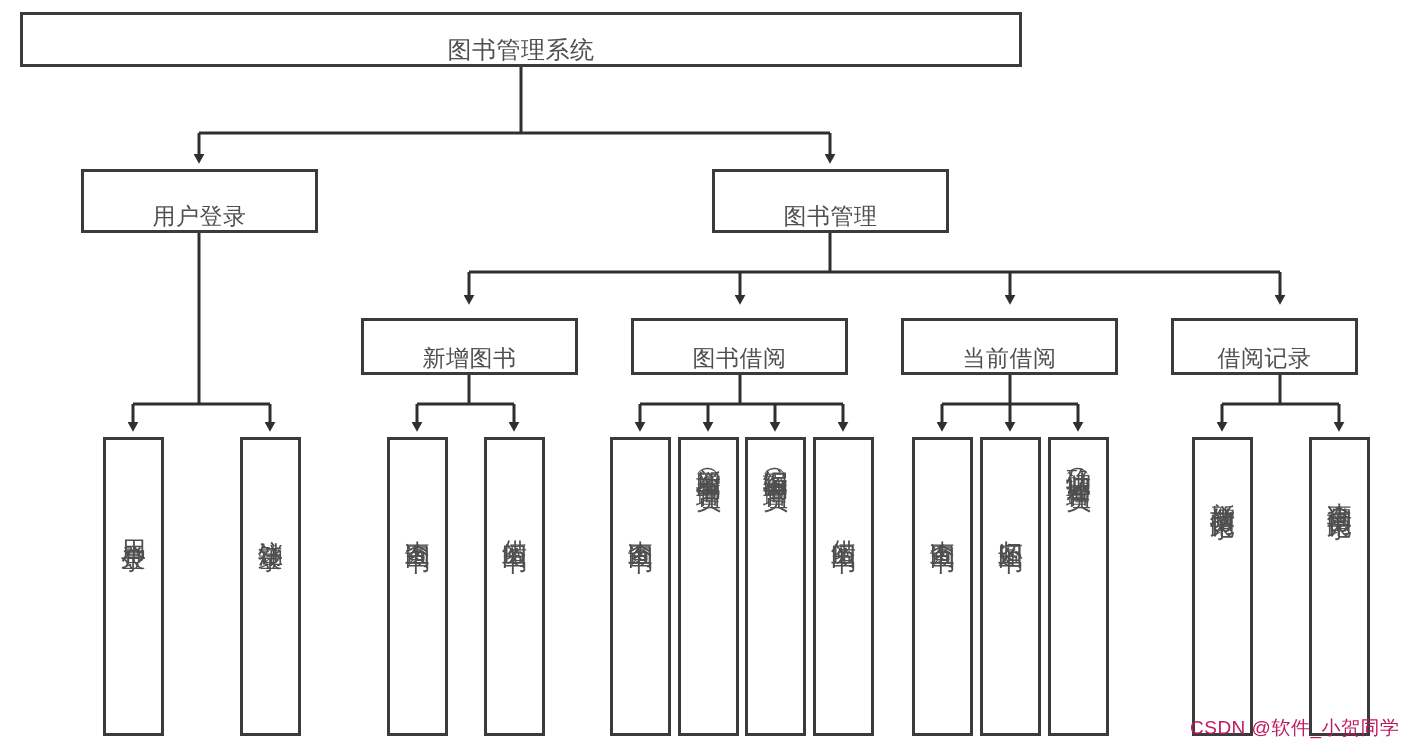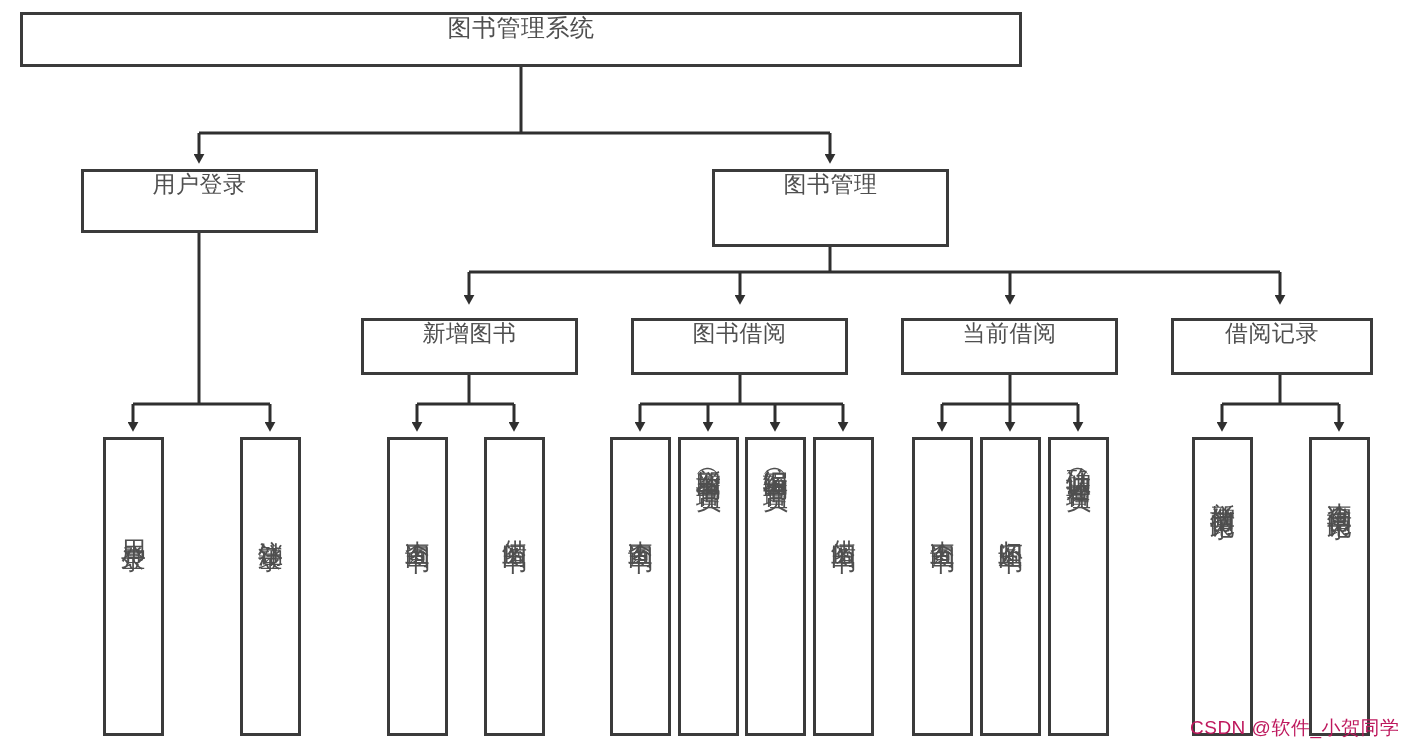--- a/index.html
+++ b/index.html
@@ -27,21 +27,21 @@
     width: 1405px;
     height: 747px;
     pointer-events: none;
   }
   .node {
     position: absolute;
     box-sizing: border-box;
     background: #ffffff;
     border: 3px solid #3b3b3b;
     display: flex;
-    align-items: flex-start;
+    align-items: flex-end;
     justify-content: center;
     color: #4a4a4a;
     z-index: 2;
   }
   .node .label {
     display: block;
     text-align: center;
     line-height: 1.12;
     color: #4f4f4f;
     letter-spacing: 0.5px;
@@ -138,37 +138,37 @@
   </svg>
 
   <div class="node h root" style="left:20px; top:12px; width:1002px; height:55px;">
     <span class="label">图书管理系统</span>
   </div>
 
   <div class="node h" style="left:81px; top:169px; width:237px; height:64px;">
     <span class="label">用户登录</span>
   </div>
 
-  <div class="node h" style="left:712px; top:169px; width:237px; height:78px;">
+  <div class="node h" style="left:712px; top:169px; width:237px; height:64px;">
     <span class="label">图书管理</span>
   </div>
 
   <div class="node h" style="left:361px; top:318px; width:217px; height:57px;">
     <span class="label">新增图书</span>
   </div>
 
   <div class="node h" style="left:631px; top:318px; width:217px; height:57px;">
     <span class="label">图书借阅</span>
   </div>
 
   <div class="node h" style="left:901px; top:318px; width:217px; height:57px;">
     <span class="label">当前借阅</span>
   </div>
 
-  <div class="node h" style="left:1171px; top:318px; width:202px; height:57px;">
+  <div class="node h" style="left:1171px; top:318px; width:187px; height:57px;">
     <span class="label">借阅记录</span>
   </div>
 
   <div class="node v" style="left:103px; top:437px; width:61px; height:299px; padding-top:80px;">
     <span class="label">用户登录</span>
   </div>
   <div class="node v" style="left:240px; top:437px; width:61px; height:299px; padding-top:80px;">
     <span class="label">注销登录</span>
   </div>
 

